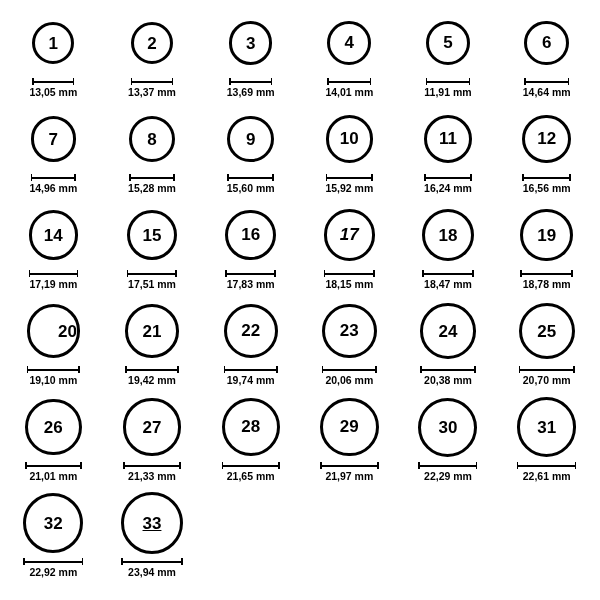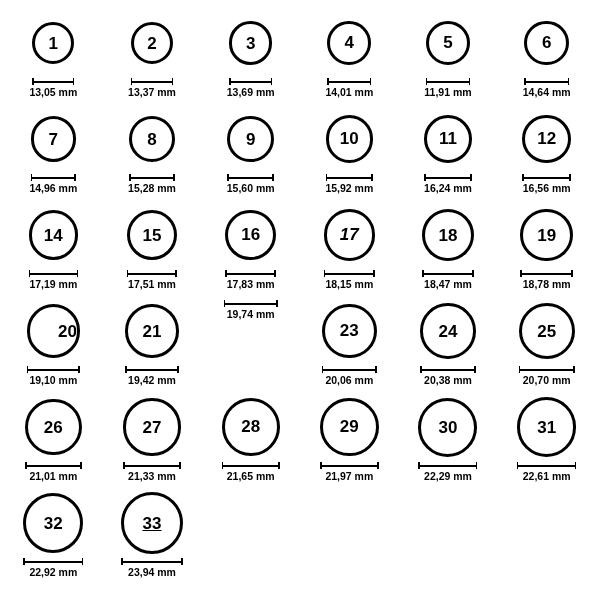--- a/index.html
+++ b/index.html
@@ -352,20 +352,25 @@
           </div>
         </div>
         <div class="dim">
           <div class="dim-bar" style="width: 53.7px;">
             <div class="dim-line"></div>
           </div>
           <div class="dim-label">19,42 mm</div>
         </div>
       </div>
       <div class="cell">
+        <div class="ring-wrap">
+          <div class="ring" style="width: 54.3px; height: 54.3px;">
+            <span class="ring-size">22</span>
+          </div>
+        </div>
         <div class="dim">
           <div class="dim-bar" style="width: 54.3px;">
             <div class="dim-line"></div>
           </div>
           <div class="dim-label">19,74 mm</div>
         </div>
       </div>
       <div class="cell">
         <div class="ring-wrap">
           <div class="ring" style="width: 54.9px; height: 54.9px;">

